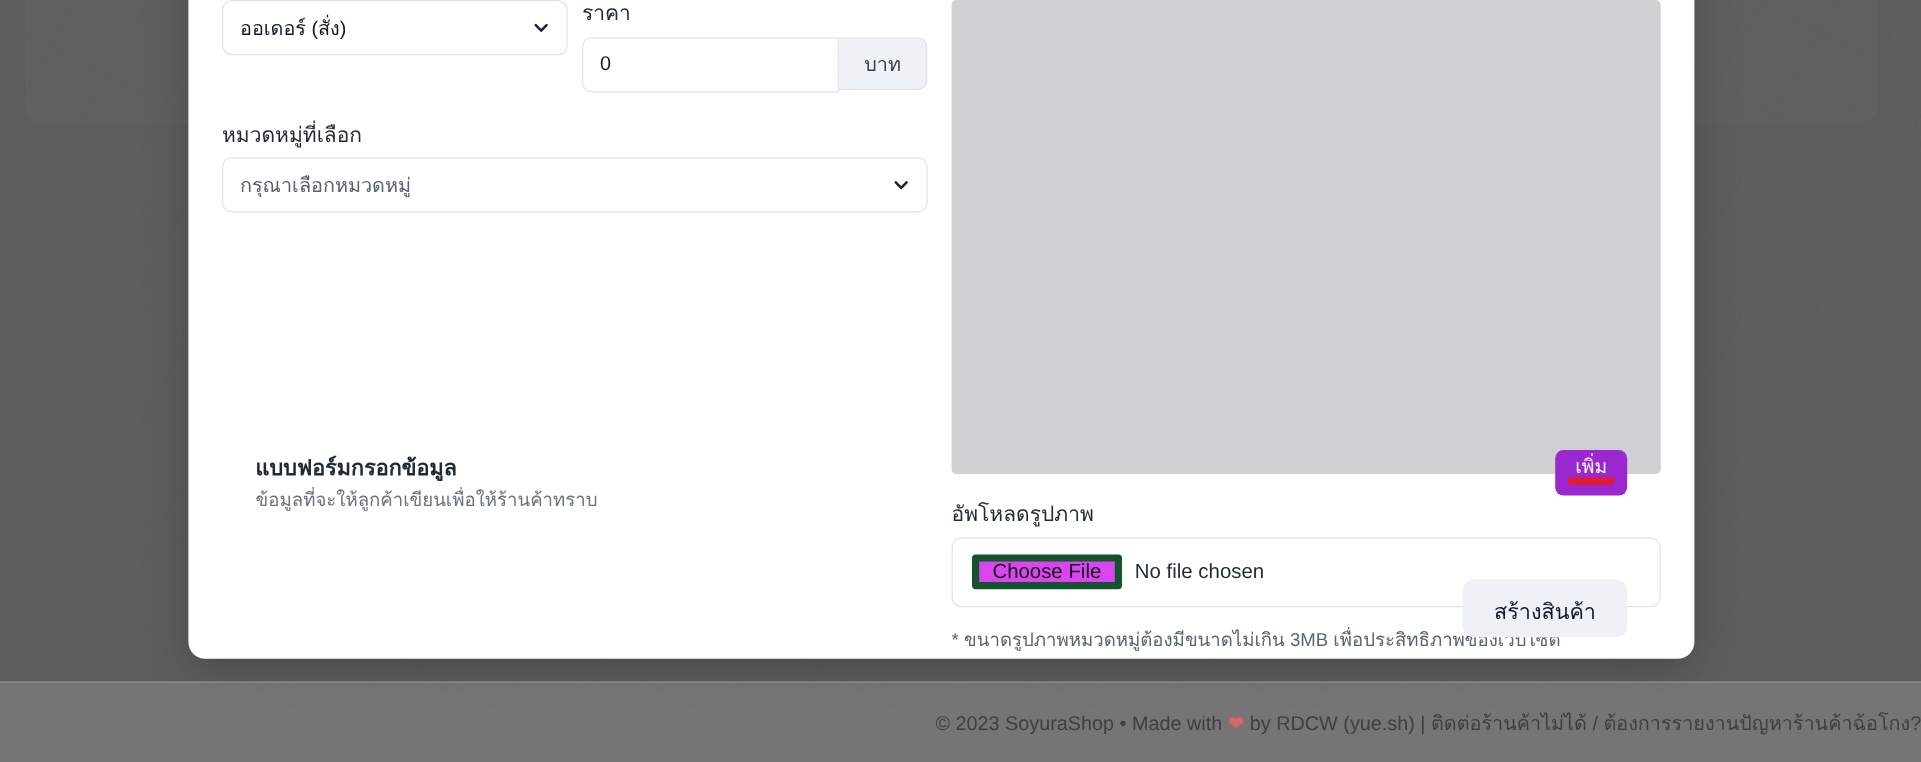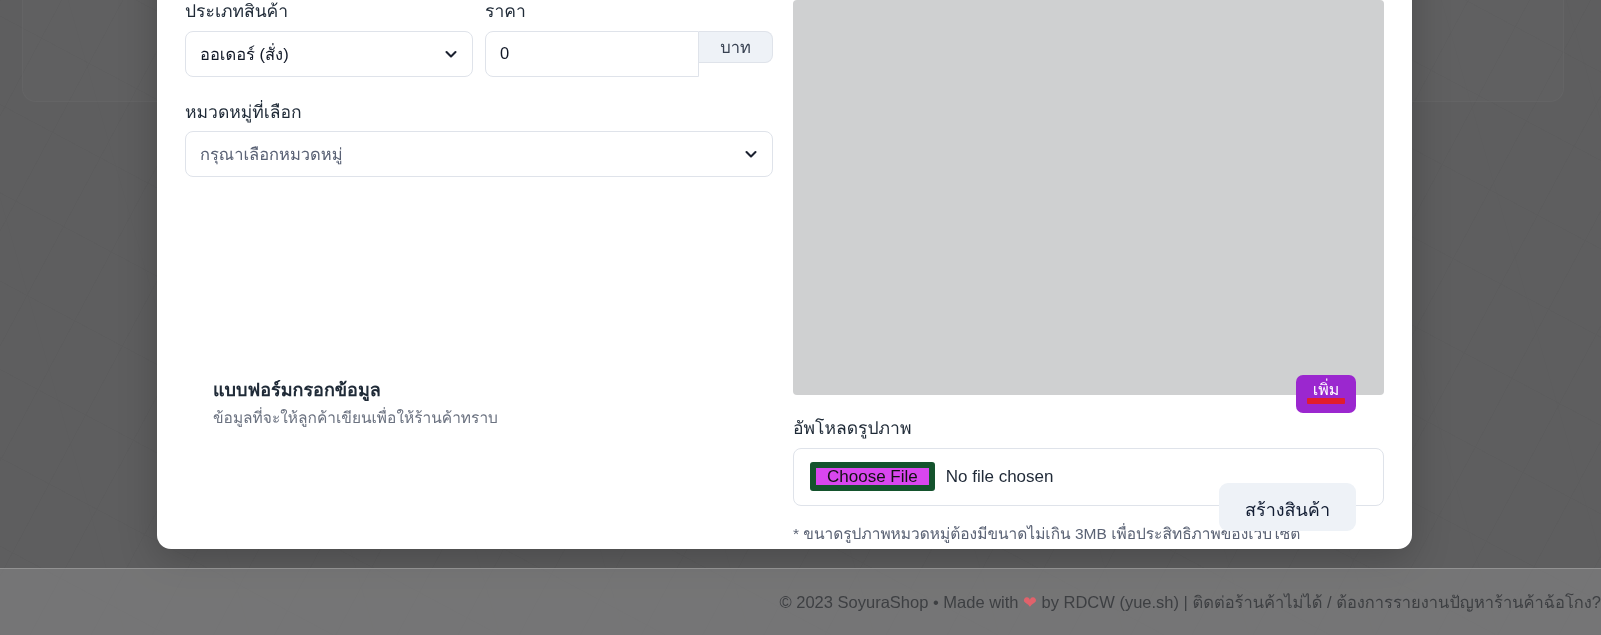--- a/index.html
+++ b/index.html
@@ -104,21 +104,21 @@
   .price-group {
     display: flex;
     width: 288px; flex: 0 0 288px;
   }
   .price-group .ctl-input {
     border-top-right-radius: 0;
     border-bottom-right-radius: 0;
     width: 214px;
   }
   .price-suffix {
-    height: 32px;
+    height: 44px;
     min-width: 74px;
     padding: 0 8px;
     display: flex; align-items: center; justify-content: center;
     background: #eef2f7;
     border: 1px solid #dfe3ea;
     border-left: none;
     border-top-right-radius: 8px;
     border-bottom-right-radius: 8px;
     font-size: 16.5px;
     color: #374151;
@@ -270,21 +270,20 @@
   <div id="scrim"></div>
 
   <div id="modal">
     <div id="modal-body">
 
       <div class="col-left">
 
         <div class="row field-block">
 
           <div class="w-type">
-            <div class="field-label">ประเภทสินค้า</div>
             <div class="ctl-select">
               <span class="sel-value">ออเดอร์ (สั่ง)</span>
               <span class="chev">
                 <svg width="14" height="14" viewBox="0 0 14 14" fill="none" aria-hidden="true">
                   <path d="M2.5 5L7 9.5L11.5 5" stroke="#1b2130" stroke-width="2.1" stroke-linecap="round" stroke-linejoin="round"></path>
                 </svg>
               </span>
             </div>
           </div>
 

